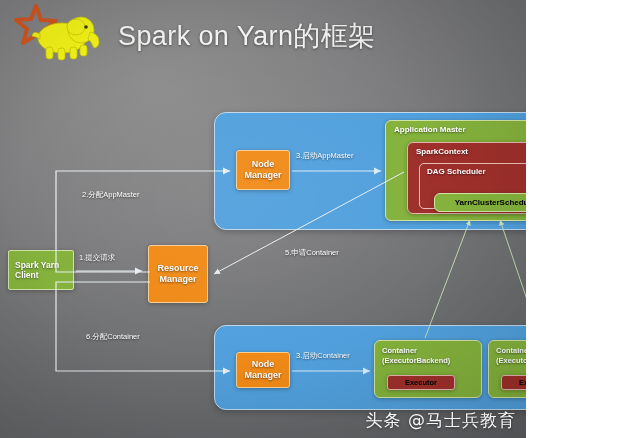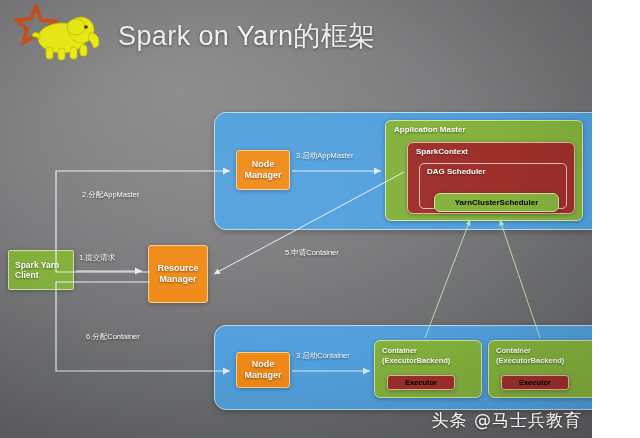--- a/index.html
+++ b/index.html
@@ -6,21 +6,21 @@
 
   html, body {
     width: 640px;
     height: 438px;
     overflow: hidden;
     font-family: "Liberation Sans", "DejaVu Sans", sans-serif;
   }
 
   #slide {
     position: relative;
-    width: 592px;
+    width: 526px;
     height: 438px;
     background:
       radial-gradient(ellipse 120% 100% at 30% 20%, #8d8d8d 0%, #7e7e80 35%, #6e6f71 65%, #5e5f62 100%);
     overflow: hidden;
   }
 
   
   #slide::after {
     content: "";
     position: absolute;

